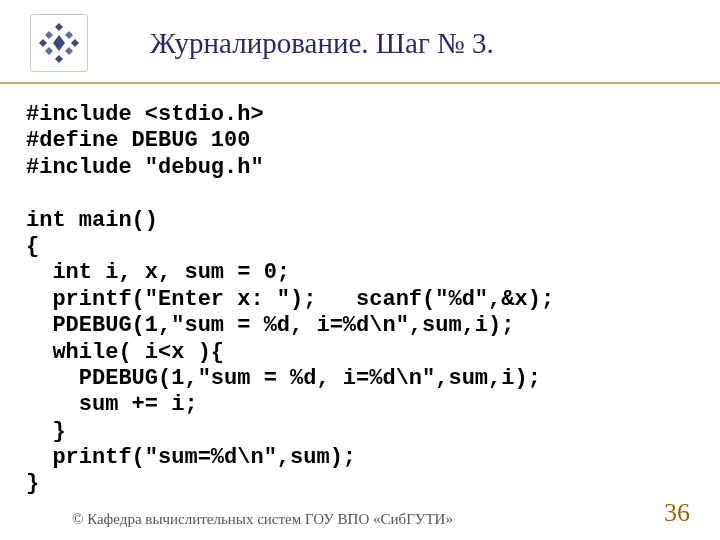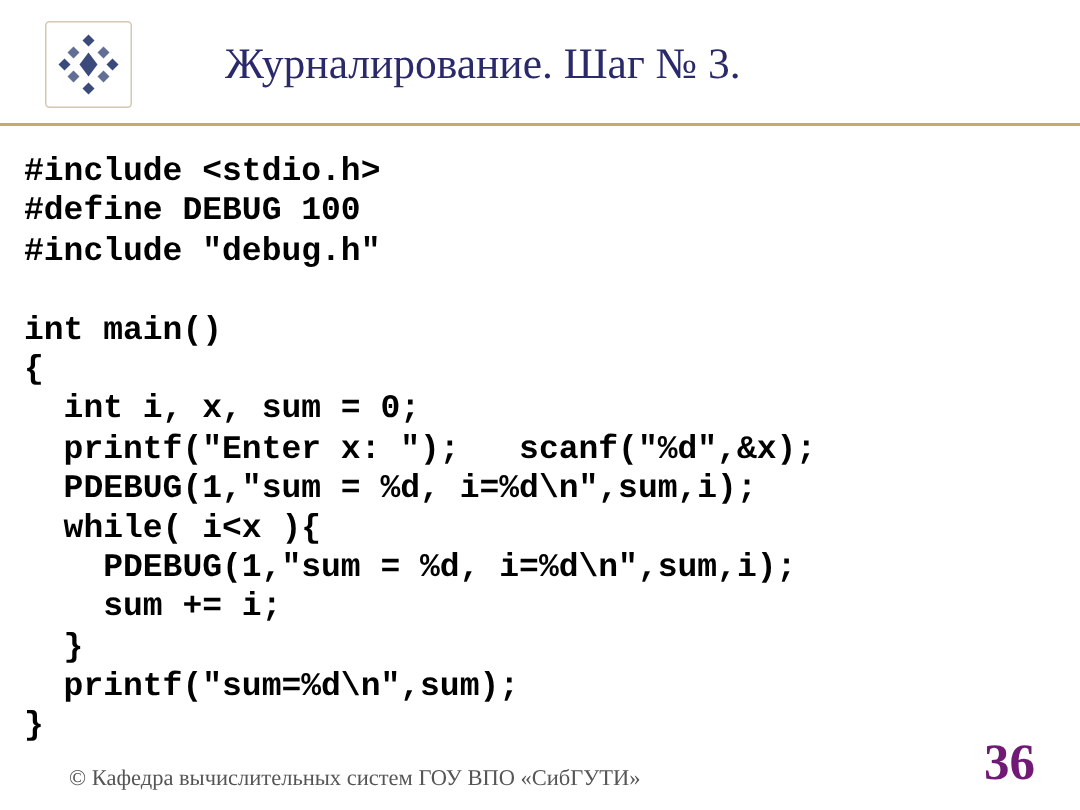--- a/index.html
+++ b/index.html
@@ -29,48 +29,47 @@
     background: #fff;
   }
   .logo svg { width: 48px; height: 48px; }
   .title {
     font-size: 29px;
     color: #2a2a6a;
     font-family: "Times New Roman", serif;
     margin-left: 36px;
   }
   .code-block {
-    padding: 18px 30px 0 16px;
+    padding: 18px 30px 0 26px;
     font-family: "Courier New", monospace;
     font-size: 22px;
     font-weight: bold;
     color: #000;
     line-height: 1.2;
     white-space: pre;
   }
   .footer {
     position: absolute;
     bottom: 12px;
     left: 0;
     right: 0;
     display: flex;
     justify-content: space-between;
     align-items: flex-end;
-    padding: 0 30px 0 46px;
+    padding: 0 30px 0 72px;
   }
   .copyright {
     font-size: 15px;
     color: #555;
     font-family: "Times New Roman", serif;
   }
   .page-num {
-    font-size: 34px;
-    color: #701a75;
+    font-size: 26px;
+    color: #a16207;
     font-family: "Times New Roman", serif;
-    font-weight: bold;
   }
 </style>
 </head>
 <body>
 
 <div class="header">
   <div class="logo">
     <svg viewBox="0 0 48 48">
       <g fill="#3a4a7a">
         <polygon points="24,4 28,8 24,12 20,8"></polygon>

